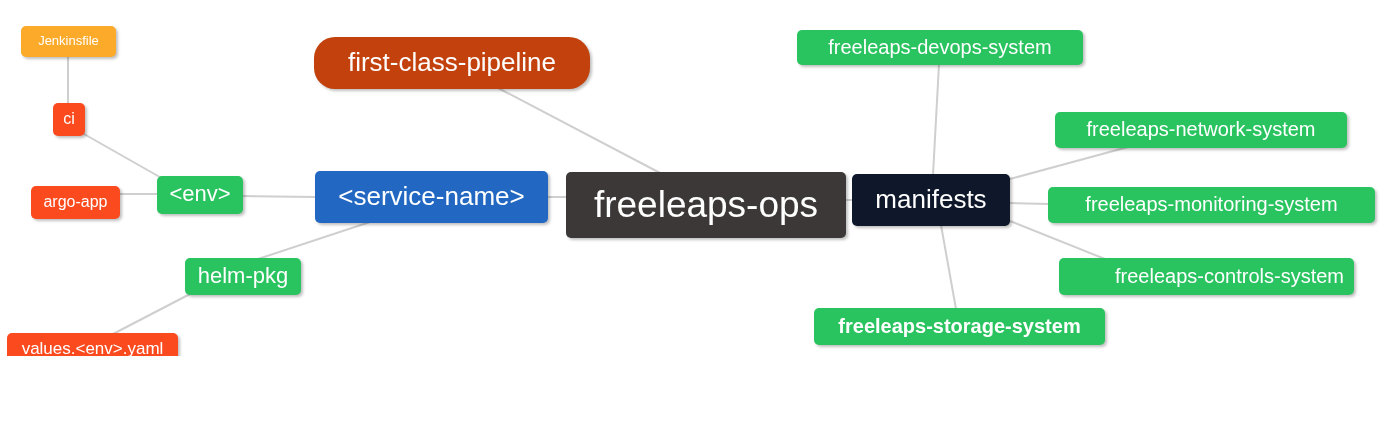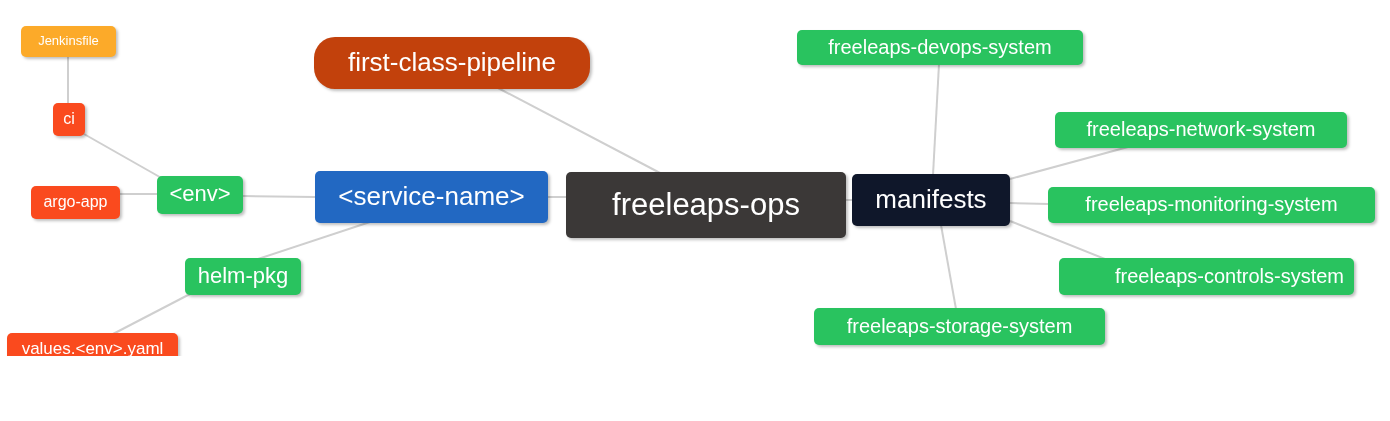--- a/index.html
+++ b/index.html
@@ -59,21 +59,21 @@
     </svg>
   <div id="nodes">
       <div class="node" style="left: 21px; top: 26px; width: 95px; height: 31px; font-size: 13px; background: rgb(252, 170, 41);">Jenkinsfile</div>
       <div class="node" style="left: 53px; top: 103px; width: 32px; height: 33px; font-size: 16px; background: rgb(250, 74, 30);">ci</div>
       <div class="node" style="left: 31px; top: 178px; width: 89px; height: 33px; font-size: 16px; background: rgb(250, 74, 30); margin-top: 8px;">argo-app</div>
       <div class="node" style="left: 157px; top: 176px; width: 86px; height: 38px; font-size: 22px; background: rgb(41, 195, 95);">&lt;env&gt;</div>
       <div class="node" style="left: 147px; top: 258px; width: 116px; height: 37px; font-size: 22px; background: rgb(41, 195, 95); margin-left: 38px;">helm-pkg</div>
       <div class="node" style="left: 7px; top: 333px; width: 171px; height: 32px; font-size: 17px; background: rgb(250, 74, 30);">values.&lt;env&gt;.yaml</div>
       <div class="node" style="left: 314px; top: 37px; width: 276px; height: 52px; font-size: 26px; background: #c2410c; border-radius: 21px;">first-class-pipeline</div>
       <div class="node" style="left: 315px; top: 171px; width: 233px; height: 52px; font-size: 26px; background: rgb(34, 104, 194);">&lt;service-name&gt;</div>
-      <div class="node" style="left: 566px; top: 172px; width: 280px; height: 66px; font-size: 31px; background: rgb(59, 56, 55);">freeleaps-ops</div>
+      <div class="node" style="left: 566px; top: 172px; width: 280px; height: 66px; font-size: 37px; background: rgb(59, 56, 55);">freeleaps-ops</div>
       <div class="node" style="left: 852px; top: 174px; width: 158px; height: 52px; font-size: 26px; background: #0f172a;">manifests</div>
       <div class="node" style="left: 797px; top: 30px; width: 286px; height: 35px; font-size: 20px; background: rgb(41, 195, 95);">freeleaps-devops-system</div>
       <div class="node" style="left: 1055px; top: 112px; width: 292px; height: 36px; font-size: 20px; background: rgb(41, 195, 95);">freeleaps-network-system</div>
       <div class="node" style="left: 1048px; top: 187px; width: 327px; height: 36px; font-size: 20px; background: rgb(41, 195, 95);">freeleaps-monitoring-system</div>
       <div class="node" style="left: 1059px; top: 258px; width: 295px; height: 37px; font-size: 20px; background: rgb(41, 195, 95); padding-left: 46px;">freeleaps-controls-system</div>
-      <div class="node" style="left: 814px; top: 308px; width: 291px; height: 37px; font-size: 20px; background: rgb(41, 195, 95);">freeleaps-storage-system</div>
+      <div class="node" style="left: 814px; top: 308px; width: 291px; height: 37px; font-size: 20px; background: rgb(41, 195, 95); font-weight: bold;">freeleaps-storage-system</div>
     </div>
 </div>
 
 </body></html>

